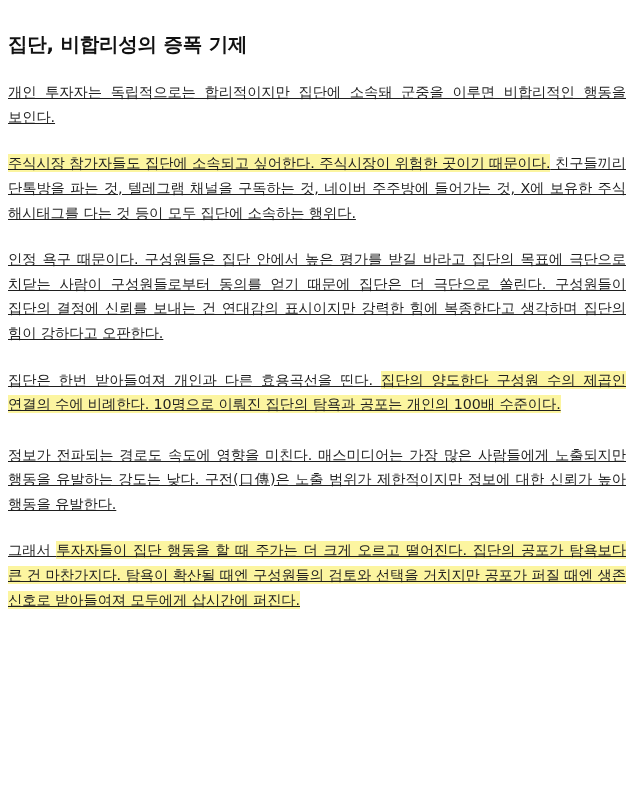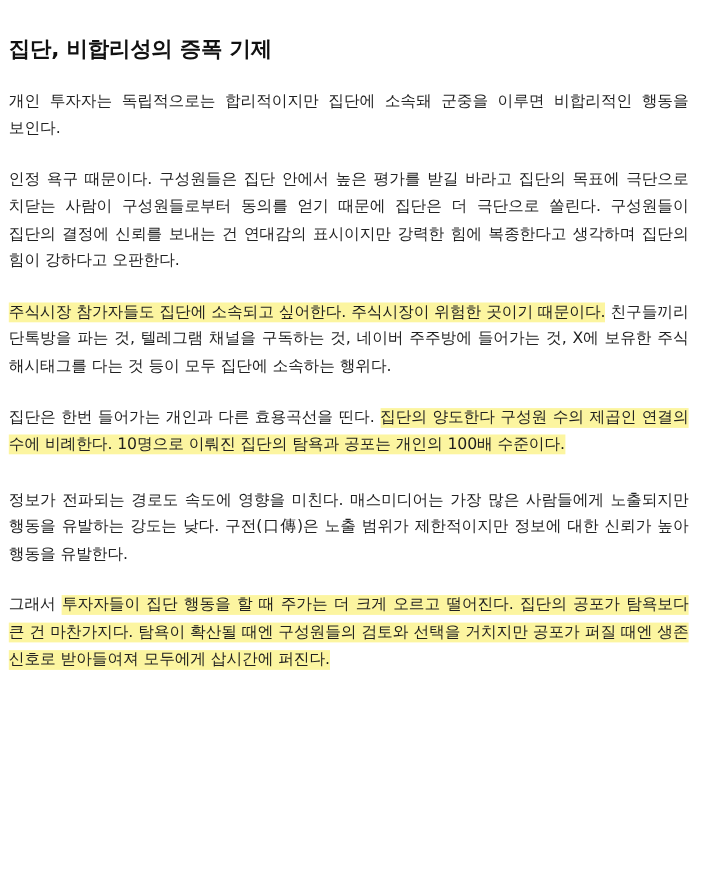--- a/index.html
+++ b/index.html
@@ -28,20 +28,21 @@
   }
   .para {
     font-size: 14.3px;
     line-height: 1.72;
     margin: 0 0 22px 0;
     text-align: justify;
     text-justify: inter-character;
     word-break: keep-all;
     letter-spacing: -0.1px;
     color: #1f1f1f;
+    text-decoration: underline;
   }
   .para:last-child {
     margin-bottom: 0;
   }
   .hl {
     background: #fcf5a0;
     padding: 1px 0;
     box-decoration-break: clone;
     -webkit-box-decoration-break: clone;
   }
@@ -49,19 +50,19 @@
     margin-bottom: 26px;
   }
 </style>
 </head>
 <body>
 
 <article id="article">
   <h1 class="title">집단, 비합리성의 증폭 기제</h1>
   <div id="paragraphs">
       <p class="para"><span>개인 투자자는 독립적으로는 합리적이지만 집단에 소속돼 군중을 이루면 비합리적인 행동을 보인다.</span></p>
+      <p class="para"><span class="hl">주식시장 참가자들도 집단에 소속되고 싶어한다. 주식시장이 위험한 곳이기 때문이다.</span><span> 친구들끼리 단톡방을 파는 것, 텔레그램 채널을 구독하는 것, 네이버 주주방에 들어가는 것, X에 보유한 주식 해시태그를 다는 것 등이 모두 집단에 소속하는 행위다.</span></p>
       <p class="para"><span>인정 욕구 때문이다. 구성원들은 집단 안에서 높은 평가를 받길 바라고 집단의 목표에 극단으로 치닫는 사람이 구성원들로부터 동의를 얻기 때문에 집단은 더 극단으로 쏠린다. 구성원들이 집단의 결정에 신뢰를 보내는 건 연대감의 표시이지만 강력한 힘에 복종한다고 생각하며 집단의 힘이 강하다고 오판한다.</span></p>
-      <p class="para"><span class="hl">주식시장 참가자들도 집단에 소속되고 싶어한다. 주식시장이 위험한 곳이기 때문이다.</span><span> 친구들끼리 단톡방을 파는 것, 텔레그램 채널을 구독하는 것, 네이버 주주방에 들어가는 것, X에 보유한 주식 해시태그를 다는 것 등이 모두 집단에 소속하는 행위다.</span></p>
-      <p class="para gap-lg"><span>집단은 한번 들어가는 개인과 다른 효용곡선을 띤다. </span><span class="hl">집단의 양도한다 구성원 수의 제곱인 연결의 수에 비례한다. 10명으로 이뤄진 집단의 탐욕과 공포는 개인의 100배 수준이다.</span></p>
+      <p class="para gap-lg"><span>집단은 한번 받아들여져 개인과 다른 효용곡선을 띤다. </span><span class="hl">집단의 양도한다 구성원 수의 제곱인 연결의 수에 비례한다. 10명으로 이뤄진 집단의 탐욕과 공포는 개인의 100배 수준이다.</span></p>
       <p class="para"><span>정보가 전파되는 경로도 속도에 영향을 미친다. 매스미디어는 가장 많은 사람들에게 노출되지만 행동을 유발하는 강도는 낮다. 구전(口傳)은 노출 범위가 제한적이지만 정보에 대한 신뢰가 높아 행동을 유발한다.</span></p>
       <p class="para"><span>그래서 </span><span class="hl">투자자들이 집단 행동을 할 때 주가는 더 크게 오르고 떨어진다. 집단의 공포가 탐욕보다 큰 건 마찬가지다. 탐욕이 확산될 때엔 구성원들의 검토와 선택을 거치지만 공포가 퍼질 때엔 생존 신호로 받아들여져 모두에게 삽시간에 퍼진다.</span></p>
     </div>
 </article>
 
 </body></html>

